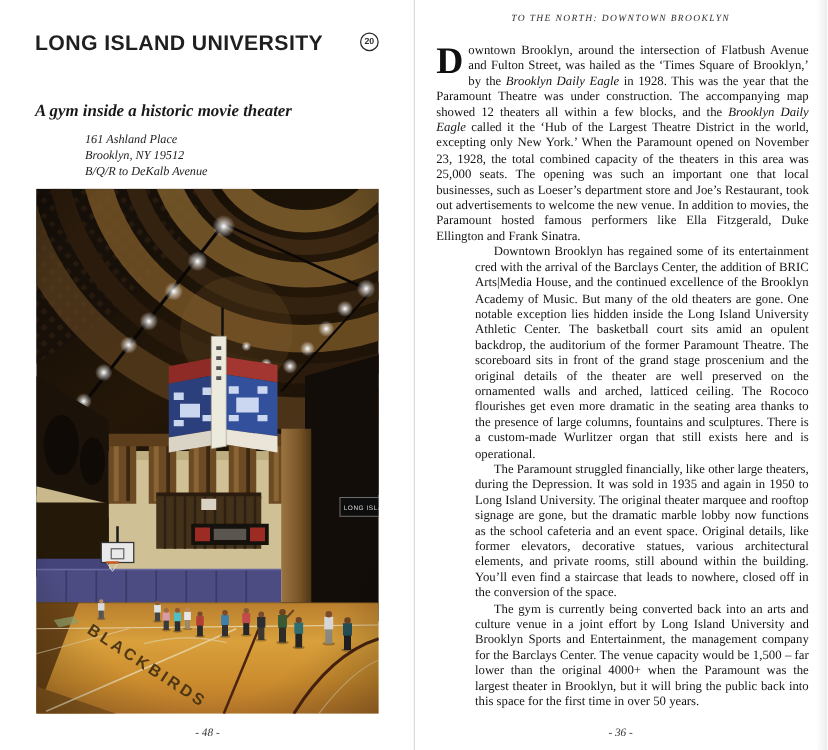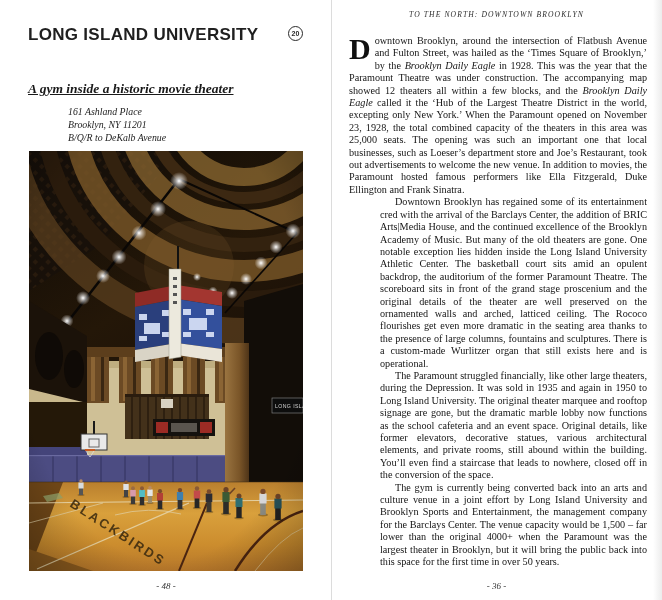--- a/index.html
+++ b/index.html
@@ -11,21 +11,21 @@
   .page-left { position:absolute; left:0; top:0; width:331px; height:600px; }
   .title { position:absolute; left:28px; top:22px; width:260px;
            font-family:"Liberation Sans", sans-serif; font-weight:700;
            font-size:17px; line-height:26px; letter-spacing:0.3px; color:#1f1f1f; }
   .title span { display:block; }
   .chapter-badge { position:absolute; left:288px; top:26px; width:15px; height:15px;
            border:1.4px solid #2a2a2a; border-radius:50%;
            display:flex; align-items:center; justify-content:center;
            font-family:"Liberation Sans", sans-serif; font-weight:700; font-size:7px; color:#2a2a2a; }
   .subtitle { position:absolute; left:28px; top:81px; width:280px;
-           font-style:italic; font-weight:700; font-size:13.5px; color:#191919;text-decoration:underline; }
+           font-style:italic; font-weight:700; font-size:13.5px; color:#191919; }
   .address { position:absolute; left:28px; top:106px;
            font-style:italic; font-size:9.8px; line-height:12.8px; color:#222;margin-left:40px; }
   .photo { position:absolute; left:29px; top:151px; width:274px; height:420px; }
   .photo svg { display:block; }
   .pagenum { position:absolute; font-style:italic; font-size:9px; color:#333; text-align:center; }
   .pagenum-left { left:29px; width:274px; top:581px; }
   .pagenum-right { left:0; width:331px; top:581px; }
 
   
   .gutter { position:absolute; left:331px; top:0; width:1px; height:600px; background:#dcdcdc; }
@@ -52,21 +52,21 @@
   <section class="page-left">
     <h1 class="title">
       <span>LONG ISLAND UNIVERSITY</span>
     </h1>
     <div class="chapter-badge">
       <span>20</span>
     </div>
     <h2 class="subtitle">A gym inside a historic movie theater</h2>
     <div class="address">
       <div>161 Ashland Place</div>
-      <div>Brooklyn, NY 11201</div>
+      <div>Brooklyn, NY 19512</div>
       <div>B/Q/R to DeKalb Avenue</div>
     </div>
 
     <figure class="photo">
       <svg viewBox="0 0 274 420" width="274" height="420" xmlns="http://www.w3.org/2000/svg">
         <defs>
           <linearGradient id="ceilBase" x1="0" y1="0" x2="0.7" y2="1">
             <stop offset="0" stop-color="#0e0a06"></stop>
               <stop offset="0.6" stop-color="#241708"></stop>
               <stop offset="1" stop-color="#1a1008"></stop>

